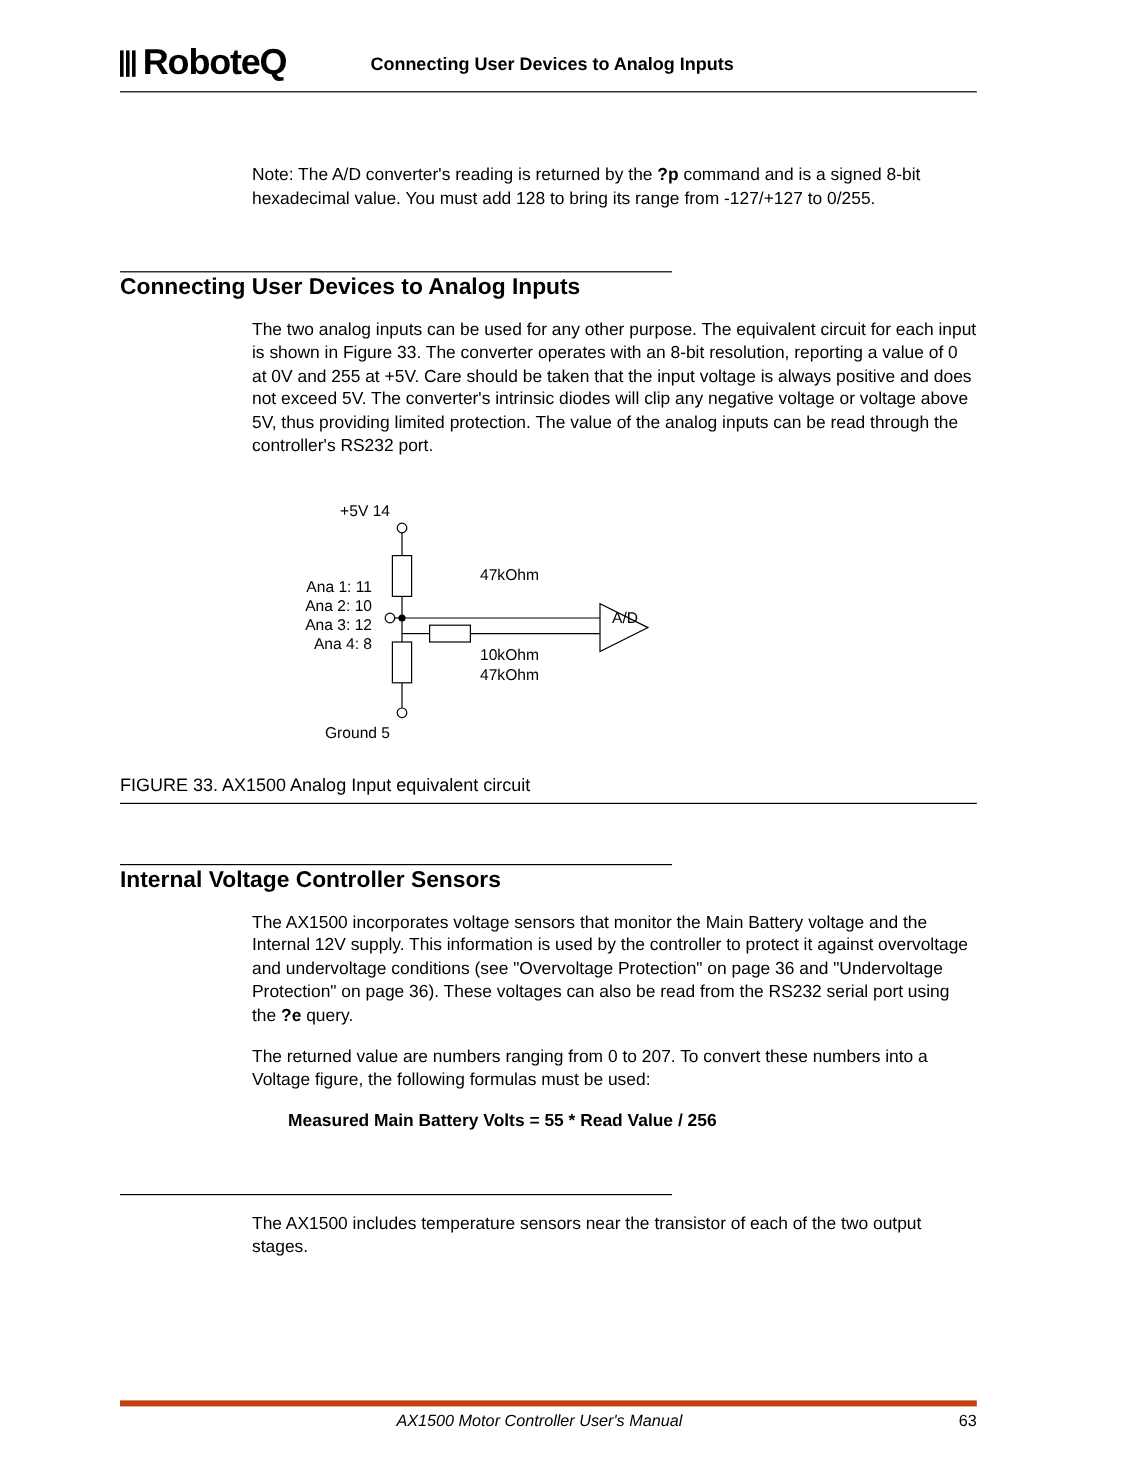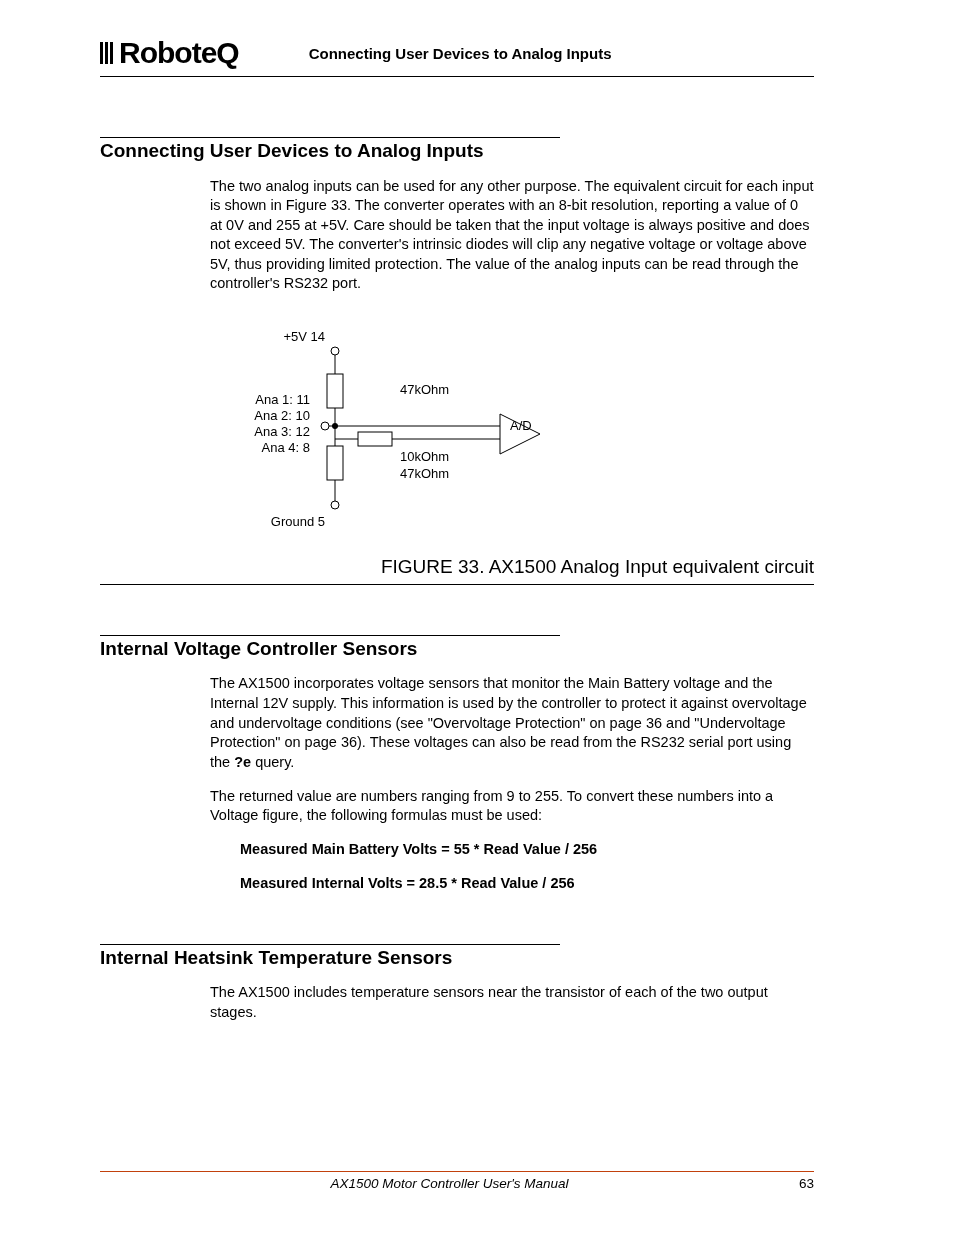--- a/index.html
+++ b/index.html
@@ -77,31 +77,30 @@
     font-weight: 800;
     font-size: 19px;
     margin: 0 0 10px 0;
   }
   .figure-wrap {
     margin: 32px 0 10px 0;
     text-align: left;
   }
   .figure-caption-row {
     border-bottom: 1px solid #000;
-    font-size: 19px;
+    font-size: 15px;
     padding: 6px 0;
     margin-top: 6px;
-    text-align: right;
   }
   .footer {
     position: absolute;
     left: 100px;
     right: 100px;
     bottom: 44px;
-    border-top: 1px solid #c2410c;
+    border-top: 5px solid #c2410c;
     display: flex;
     justify-content: space-between;
     font-size: 13.5px;
     font-style: italic;
     padding-top: 4px;
   }
   .footer .pg { font-style: normal; }
   svg text { font-family: Arial, Helvetica, sans-serif; font-size: 13px; }
 </style>
 </head>
@@ -115,20 +114,23 @@
         <span></span>
           <span></span>
           <span></span>
       </span>
       <span>RoboteQ</span>
     </div>
     <div class="header-title">Connecting User Devices to Analog Inputs</div>
   </div>
 
   <div class="body-block">
+    <p>
+      <span>Note: The A/D converter's reading is returned by the </span><span class="bold">?p</span><span> command and is a signed 8-bit hexadecimal value. You must add 128 to bring its range from -127/+127 to 0/255.</span>
+    </p>
   </div>
 
   <div class="section-rule"></div>
   <h2 class="section-heading">Connecting User Devices to Analog Inputs</h2>
   <div class="body-block">
     <p>The two analog inputs can be used for any other purpose. The equivalent circuit for each input is shown in Figure 33. The converter operates with an 8-bit resolution, reporting a value of 0 at 0V and 255 at +5V. Care should be taken that the input voltage is always positive and does not exceed 5V. The converter's intrinsic diodes will clip any negative voltage or voltage above 5V, thus providing limited protection. The value of the analog inputs can be read through the controller's RS232 port.</p>
   </div>
 
   <div class="figure-wrap">
     <svg width="500" height="210" viewBox="0 0 500 210">
@@ -170,27 +172,25 @@
     </svg>
   </div>
   <div class="figure-caption-row">FIGURE 33.  AX1500 Analog Input equivalent circuit</div>
 
   <div class="section-rule"></div>
   <h2 class="section-heading">Internal Voltage Controller Sensors</h2>
   <div class="body-block">
     <p>
       <span>The AX1500 incorporates voltage sensors that monitor the Main Battery voltage and the Internal 12V supply. This information is used by the controller to protect it against overvoltage and undervoltage conditions (see "Overvoltage Protection" on page 36 and "Undervoltage Protection" on page 36). These voltages can also be read from the RS232 serial port using the </span><span class="bold">?e</span><span> query.</span>
     </p>
-    <p>The returned value are numbers ranging from 9 to 255. To convert these numbers into a Voltage figure, the following formulas must be used:</p>
+    <p>The returned value are numbers ranging from 0 to 207. To convert these numbers into a Voltage figure, the following formulas must be used:</p>
     <p class="formula" style="margin-top:2px">Measured Main Battery Volts = 55 * Read Value / 256</p>
-    <p class="formula">Measured Internal Volts = 28.5 * Read Value / 256</p>
   </div>
 
   <div class="section-rule"></div>
-  <h2 class="section-heading">Internal Heatsink Temperature Sensors</h2>
   <div class="body-block">
     <p>The AX1500 includes temperature sensors near the transistor of each of the two output stages.</p>
   </div>
 
   <div class="footer">
     <span></span>
     <span>AX1500 Motor Controller User's Manual</span>
     <span class="pg">63</span>
   </div>
 

